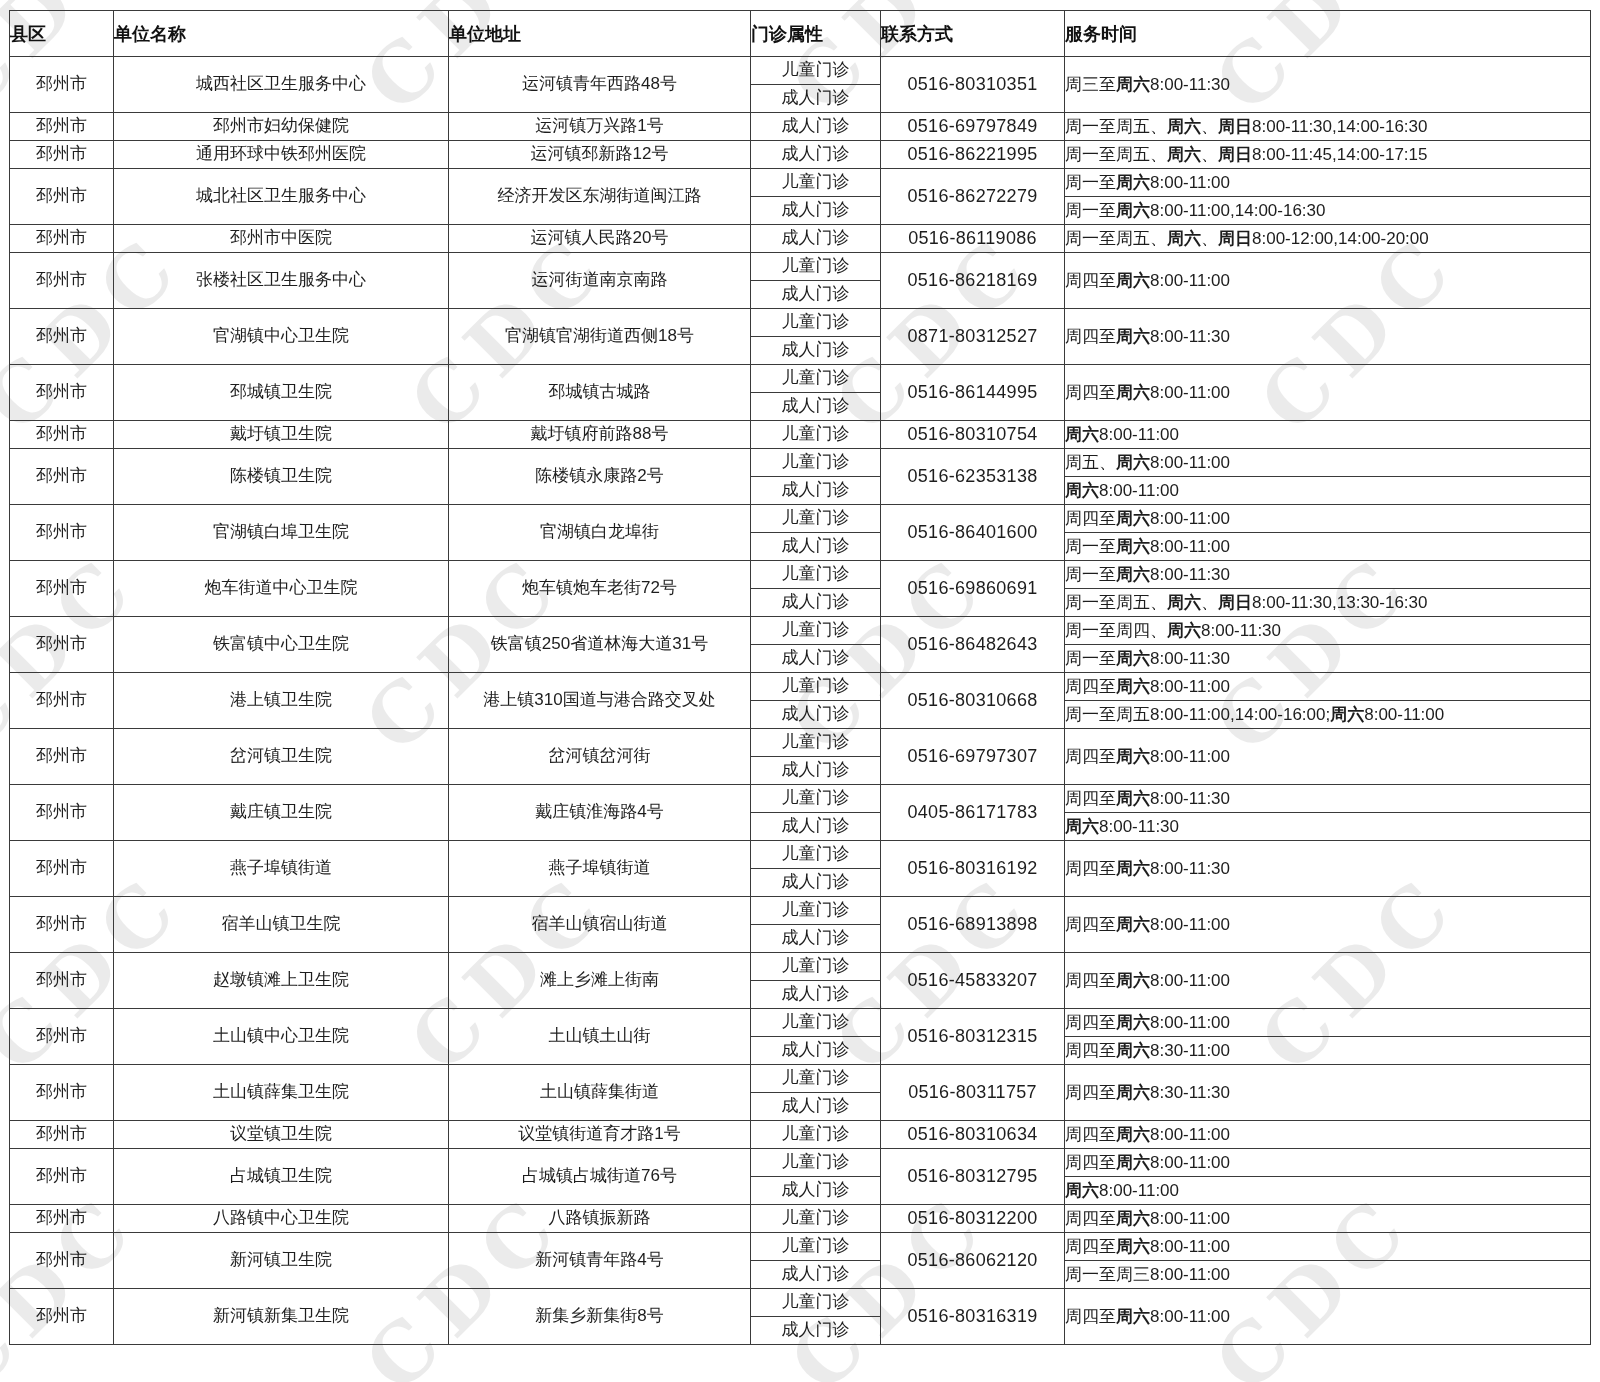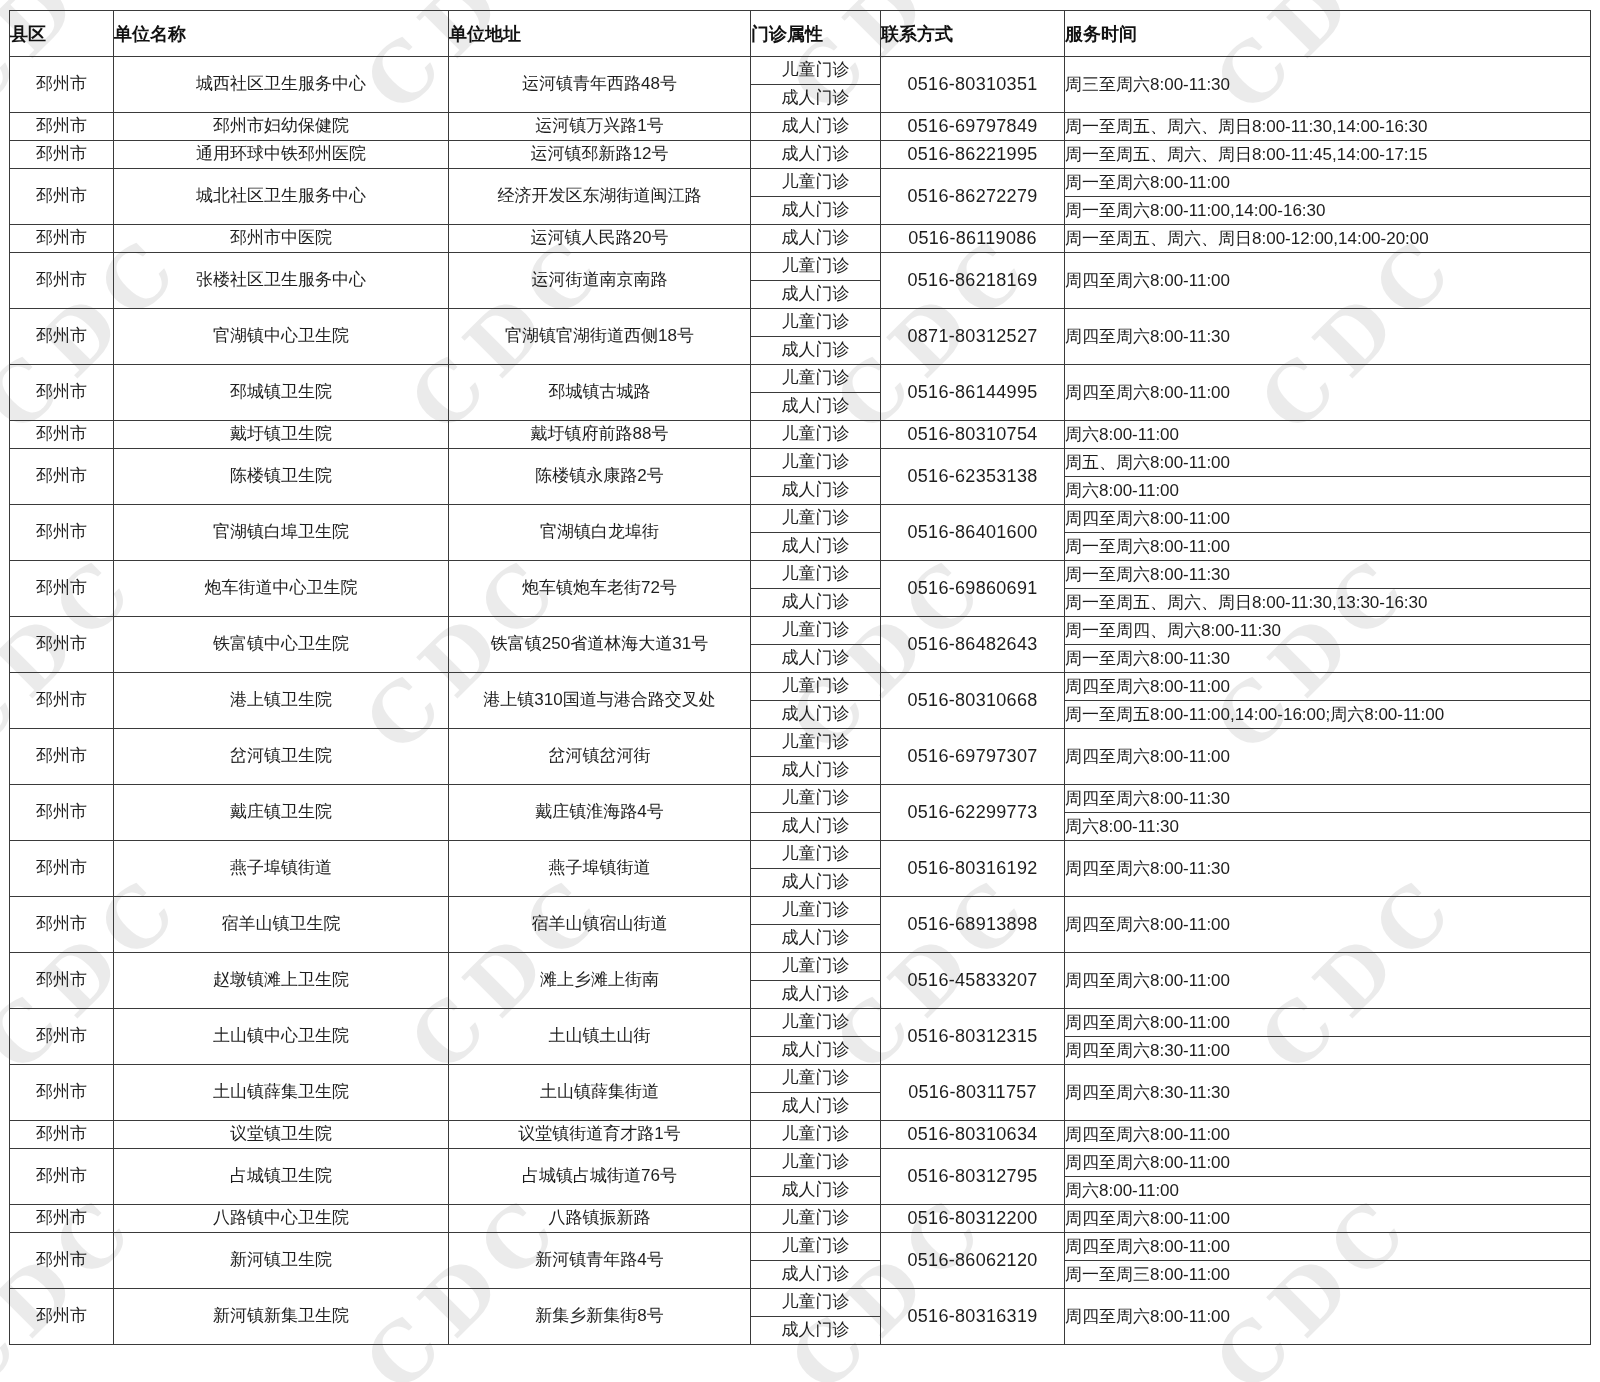--- a/index.html
+++ b/index.html
@@ -47,21 +47,21 @@
   tr.sub-row { height:28px; }
   td.c  { text-align:center; font-size:17px; line-height:1.1; }
   td.phone { font-size:18px; letter-spacing:0.3px; }
   td.time {
     text-align:left;
     font-size:17px;
     padding-left:3px;
     padding-right:4px;
     line-height:1.15;
   }
-  td.time b { font-weight:normal; }
+  td.time b { font-weight:bold; }
 </style>
 </head>
 <body>
 
 <div class="wm-layer">
     <span class="wm" style="left: -80px; top: -35px;">CDC</span>
     <span class="wm" style="left: 345px; top: -35px;">CDC</span>
     <span class="wm" style="left: 770px; top: -35px;">CDC</span>
     <span class="wm" style="left: 1195px; top: -35px;">CDC</span>
     <span class="wm" style="left: -35px; top: 285px;">CDC</span>
@@ -259,21 +259,21 @@
         <td class="time" rowspan="2">周四至<b>周六</b>8:00-11:00</td>
       </tr>
       <tr class="sub-row">
         <td class="c">成人门诊</td>
       </tr>
       <tr class="sub-row">
         <td class="c" rowspan="2">邳州市</td>
         <td class="c" rowspan="2">戴庄镇卫生院</td>
         <td class="c" rowspan="2">戴庄镇淮海路4号</td>
         <td class="c">儿童门诊</td>
-        <td class="c phone" rowspan="2">0516-62299773</td>
+        <td class="c phone" rowspan="2">0405-86171783</td>
         <td class="time">周四至<b>周六</b>8:00-11:30</td>
       </tr>
       <tr class="sub-row">
         <td class="c">成人门诊</td>
         <td class="time"><b>周六</b>8:00-11:30</td>
       </tr>
       <tr class="sub-row">
         <td class="c" rowspan="2">邳州市</td>
         <td class="c" rowspan="2">燕子埠镇街道</td>
         <td class="c" rowspan="2">燕子埠镇街道</td>

